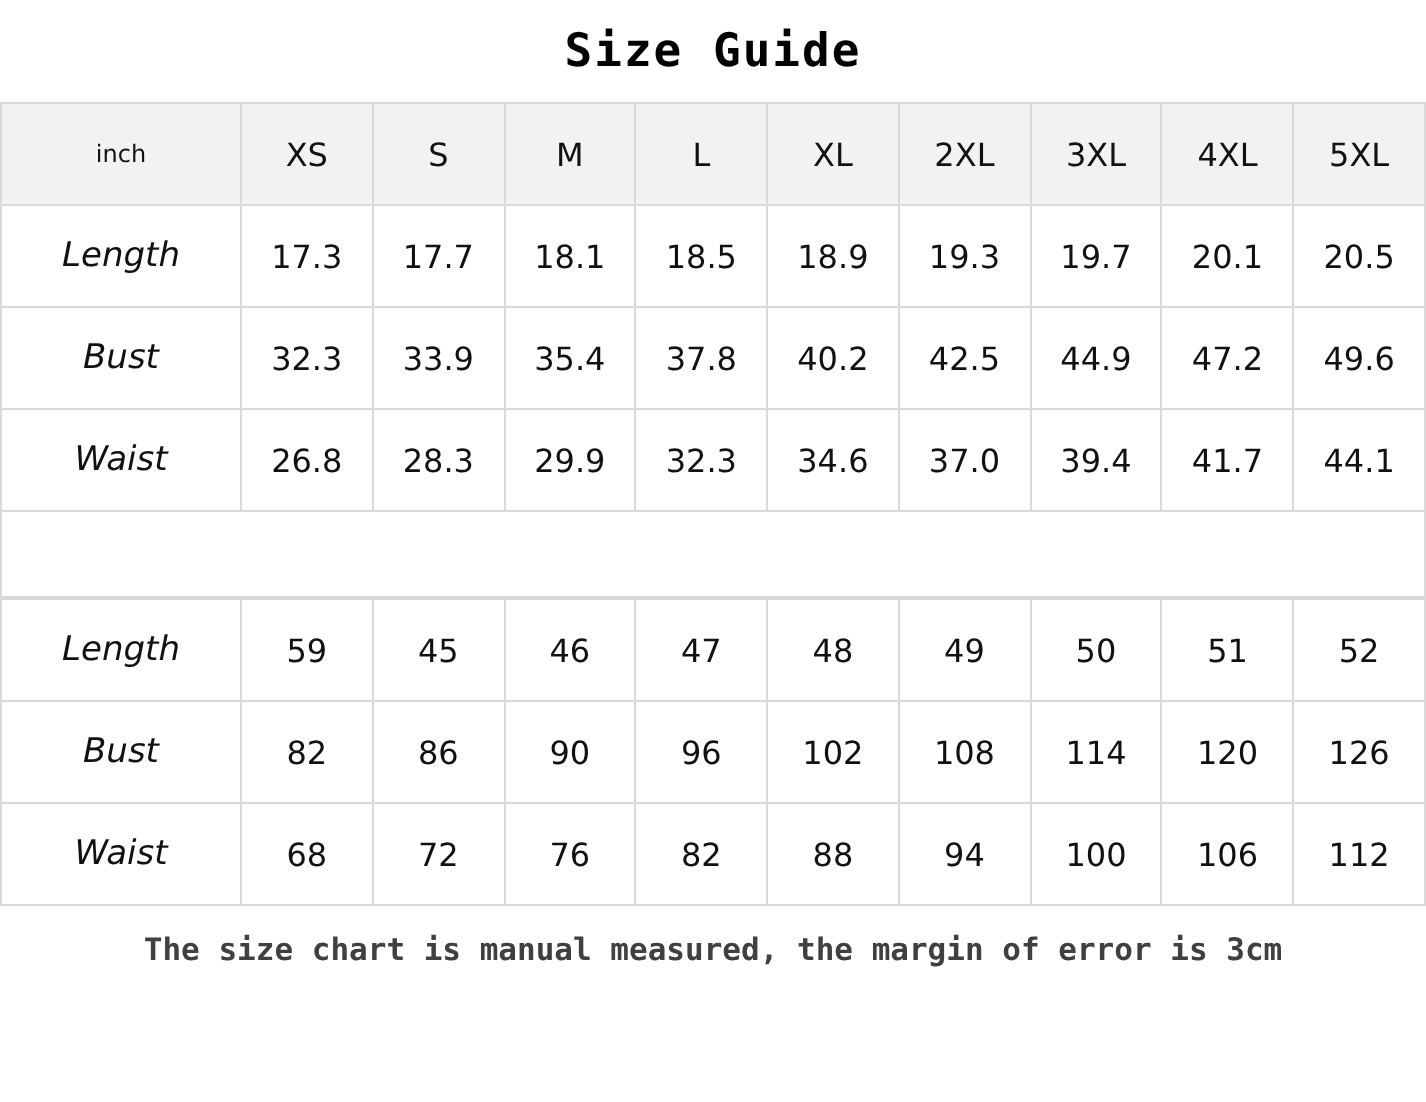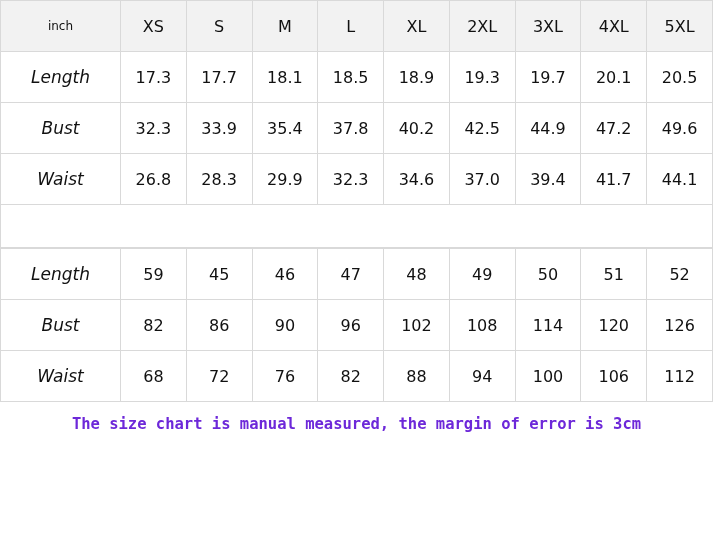--- a/index.html
+++ b/index.html
@@ -68,29 +68,30 @@
     border-bottom: 1px solid #d9d9d9;
     box-sizing: border-box;
     background: #ffffff;
   }
   .footnote {
     text-align: center;
     font-family: "DejaVu Sans Mono", monospace;
     font-size: 15.5px;
     font-weight: bold;
     padding-top: 13px;
-    color: #6d28d9;
+    color: #404040;
     letter-spacing: 0px;
   }
 </style>
 </head>
 <body>
 
 <div class="page">
 
+  <div class="title">Size Guide</div>
 
   <table class="size-table">
     <tbody>
       <tr class="header-row">
         <td class="first-col unit-cell">inch</td>
         <td>XS</td>
         <td>S</td>
         <td>M</td>
         <td>L</td>
         <td>XL</td>

